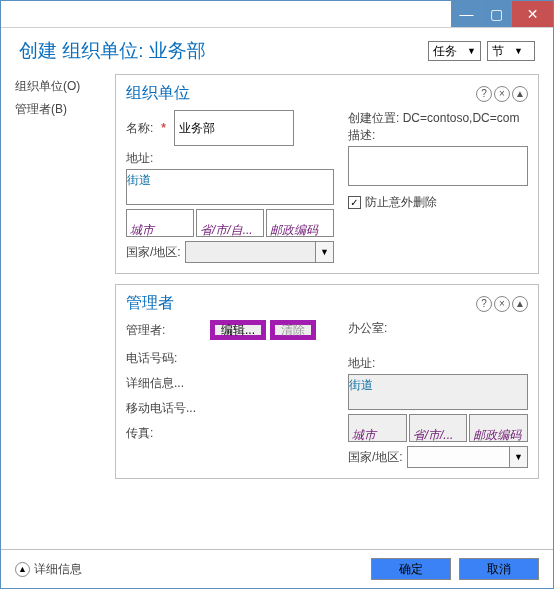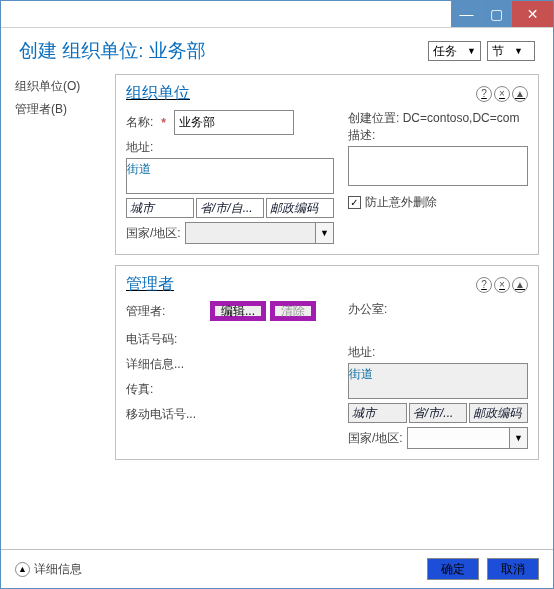--- a/index.html
+++ b/index.html
@@ -77,21 +77,20 @@
     .section-box {
       border:1px solid #c0c0c0;
       margin-bottom: 10px;
       padding: 8px 10px 10px 10px;
     }
     .section-head {
       display:flex;
       align-items:center;
       justify-content:space-between;
       margin-bottom: 6px;
-      text-decoration: underline;
     }
     .section-title {
       color:#0a6ebd;
       font-size:16px;
     }
     .head-icons { display:flex; gap:2px;}
     .hicon {
       width:16px;height:16px;
       border:1px solid #888;
       border-radius:50%;
@@ -100,42 +99,42 @@
       color:#555;
     }
     .two-col { display:flex; gap:14px;}
     .col-l { flex:1;}
     .col-r { width:180px;}
     .row { display:flex; align-items:center; margin-bottom:4px; gap:4px;}
     .lbl { color:#444; white-space:nowrap;}
     .req { color:#d05050; font-weight:bold; margin: 0 4px;}
     input[type=text] {
       border:1px solid #888;
-      height:25px;
+      height:36px;
       padding:1px 4px;
       font-size:12px;
       background:#fff;
     }
     .street {
       border:1px solid #888;
       height:36px;
       color:#0369a1;
       padding:2px 0;
       background:#fff;
       font-size:12px;
     }
     .readonly-street { background:#efefef; }
     .mini-inputs { display:flex; gap:2px; margin-bottom:4px;}
     .mini {
       border:1px solid #888;
-      height:20px;
+      height:28px;
       flex:1;
-      color:#0f172a;
+      color:#701a75;
       font-style:italic;
-      padding:1px 3px;
+      padding:12px 3px;
       font-size:12px;
       min-width: 0;
     }
     .cc-row { display:flex; align-items:center; gap:4px;}
     .dd {
       flex:1;
       height:22px;
       border:1px solid #888;
       background:#eee;
       display:flex;
@@ -184,23 +183,23 @@
     }
     .footer-left { display:flex; align-items:center; gap:4px;}
     .expand-icon {
       width:15px;height:15px;
       border:1px solid #888;border-radius:50%;
       display:flex;align-items:center;justify-content:center;
       font-size:9px;
     }
     .footer-right { display:flex; gap:8px;}
     .btn {
-      width:52px;height:22px;
-      border:1px solid #888;
-      background:#1d4ed8;
+      width:80px;height:22px;
+      border:1px solid #888;
+      background:#3b82f6;
       display:flex;align-items:center;justify-content:center;
     }
   </style>
 </head>
 <body>
 
 <div class="titlebar">
   <div class="win-btn">—</div>
   <div class="win-btn">▢</div>
   <div class="win-btn close">✕</div>
@@ -289,27 +288,27 @@
       <div class="two-col">
         <div class="col-l">
           <div class="row" style="margin-bottom:10px;">
             <span class="lbl" style="width:80px">管理者:</span>
             <span class="btn-sm">编辑...</span>
             <span class="btn-sm disabled">清除</span>
           </div>
           <div class="mgr-left-labels">
             <span class="lbl">电话号码:</span>
             <span class="lbl">详细信息...</span>
+            <span class="lbl">移动电话号...</span>
             <span class="lbl">传真:</span>
-            <span class="lbl">移动电话号...</span>
           </div>
         </div>
 
         <div class="col-r">
-          <div class="lbl" style="margin-bottom:20px">办公室:</div>
+          <div class="lbl" style="margin-bottom:12px">办公室:</div>
           <div style="height:6px"></div>
           <div class="lbl" style="margin-bottom:2px">地址:</div>
           <div class="street readonly-street">街道</div>
           <div style="height:4px"></div>
           <div class="mini-inputs">
             <div class="mini" style="background:#efefef">城市</div>
             <div class="mini" style="background:#efefef">省/市/...</div>
             <div class="mini" style="background:#efefef">邮政编码</div>
           </div>
           <div class="cc-row">

